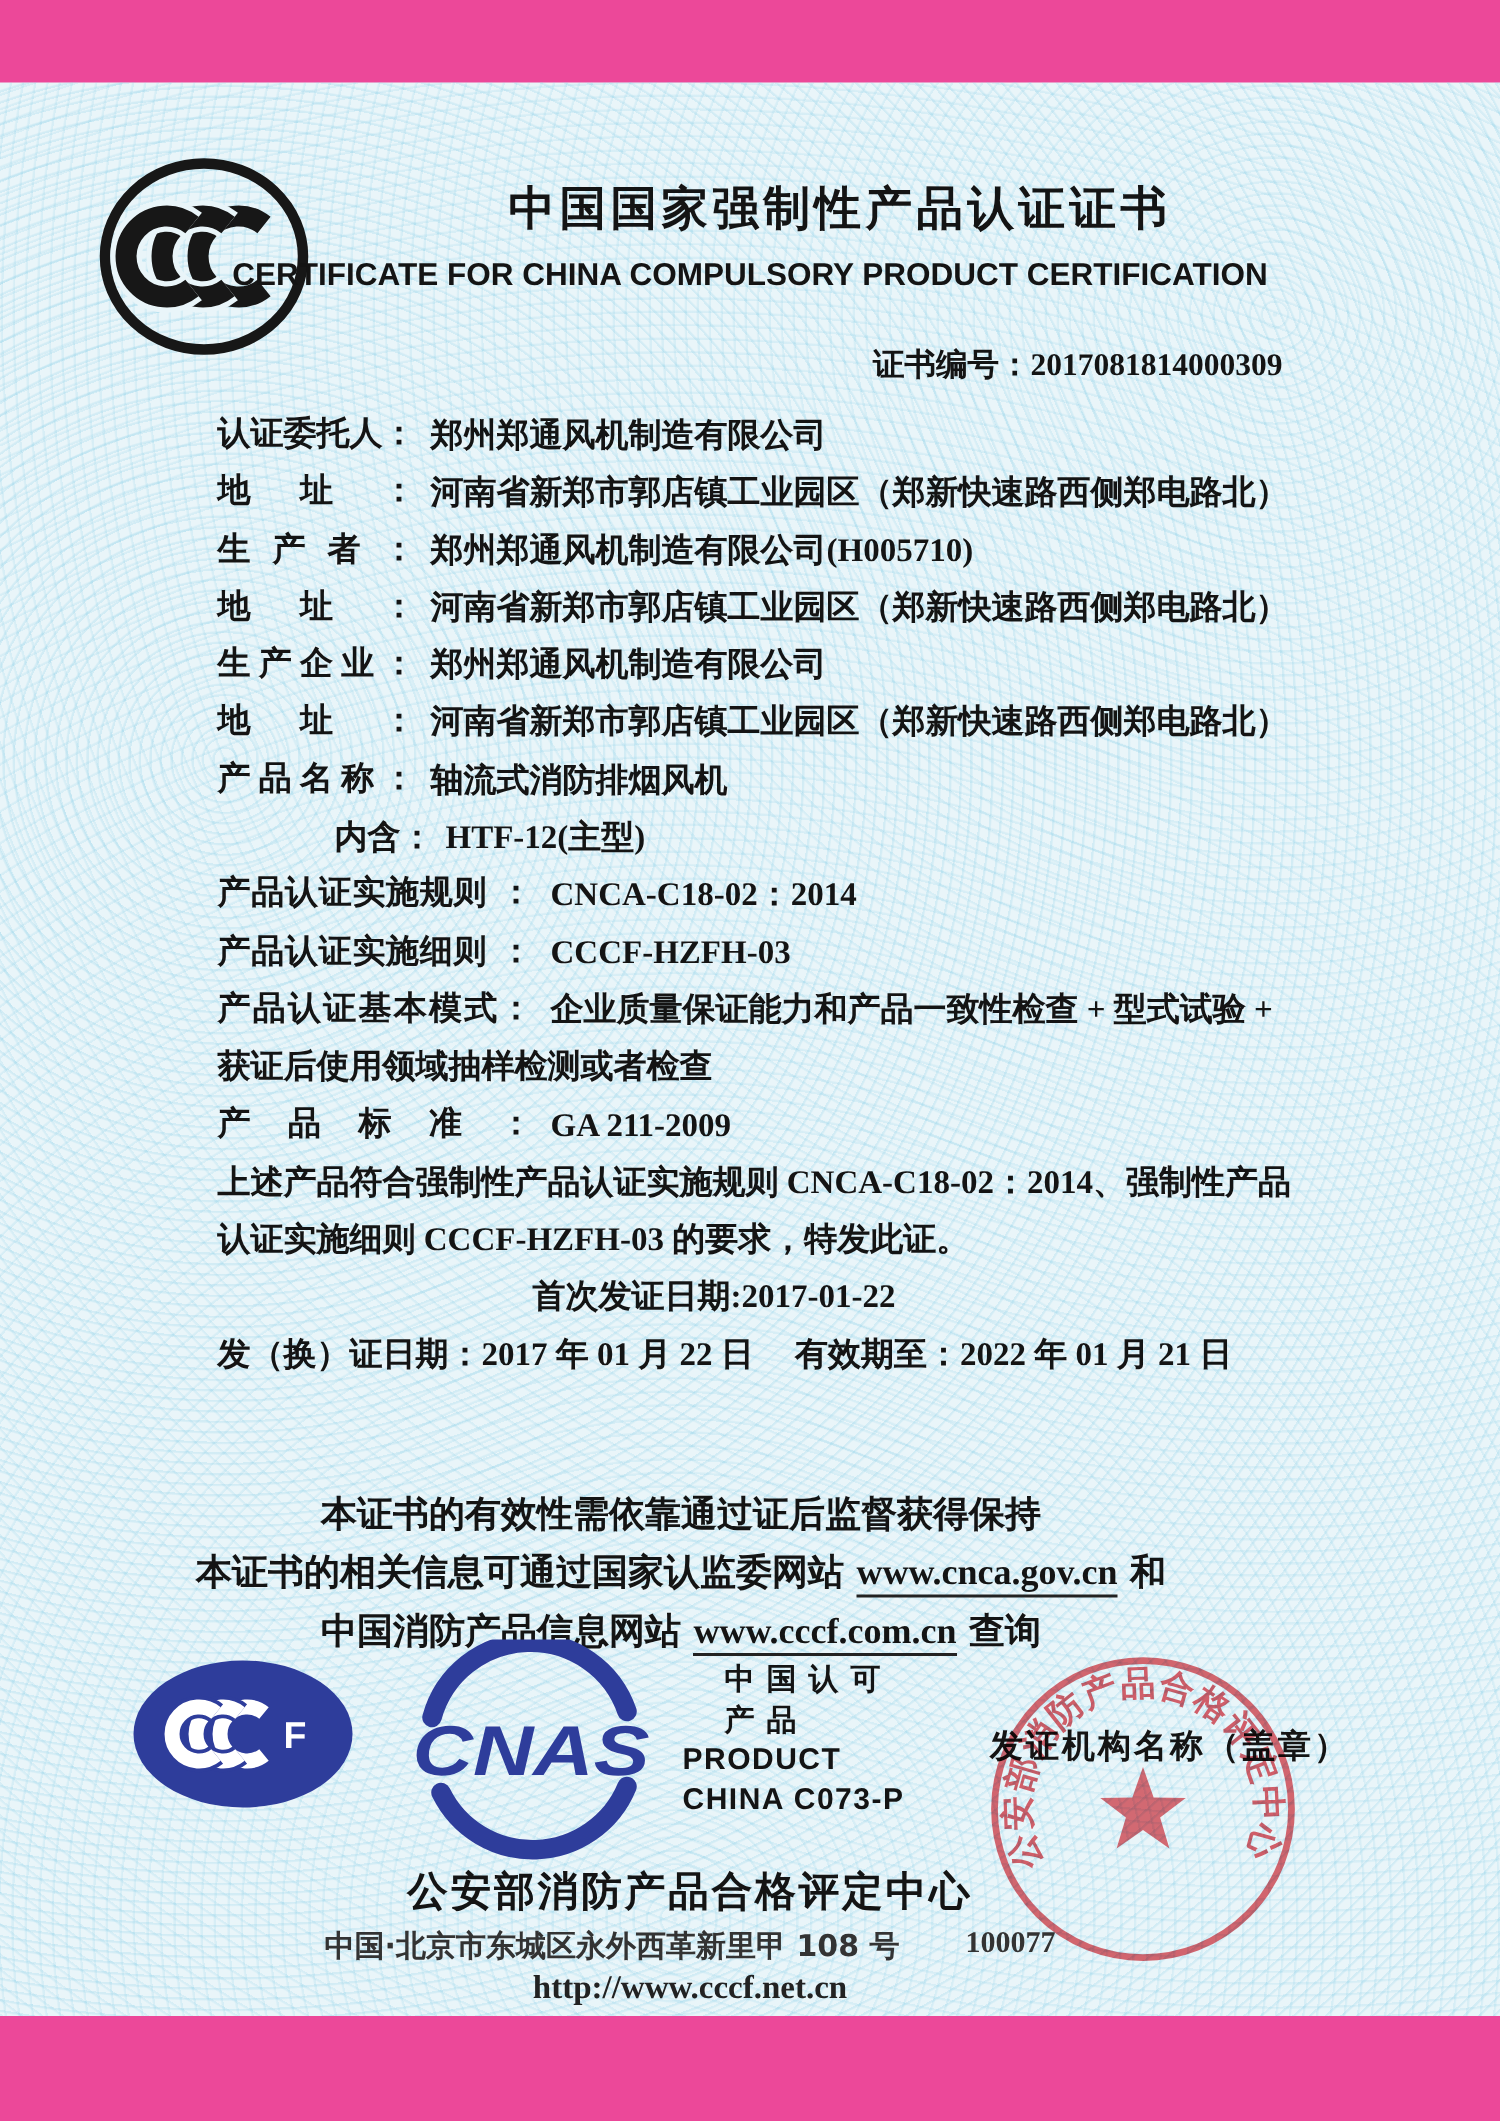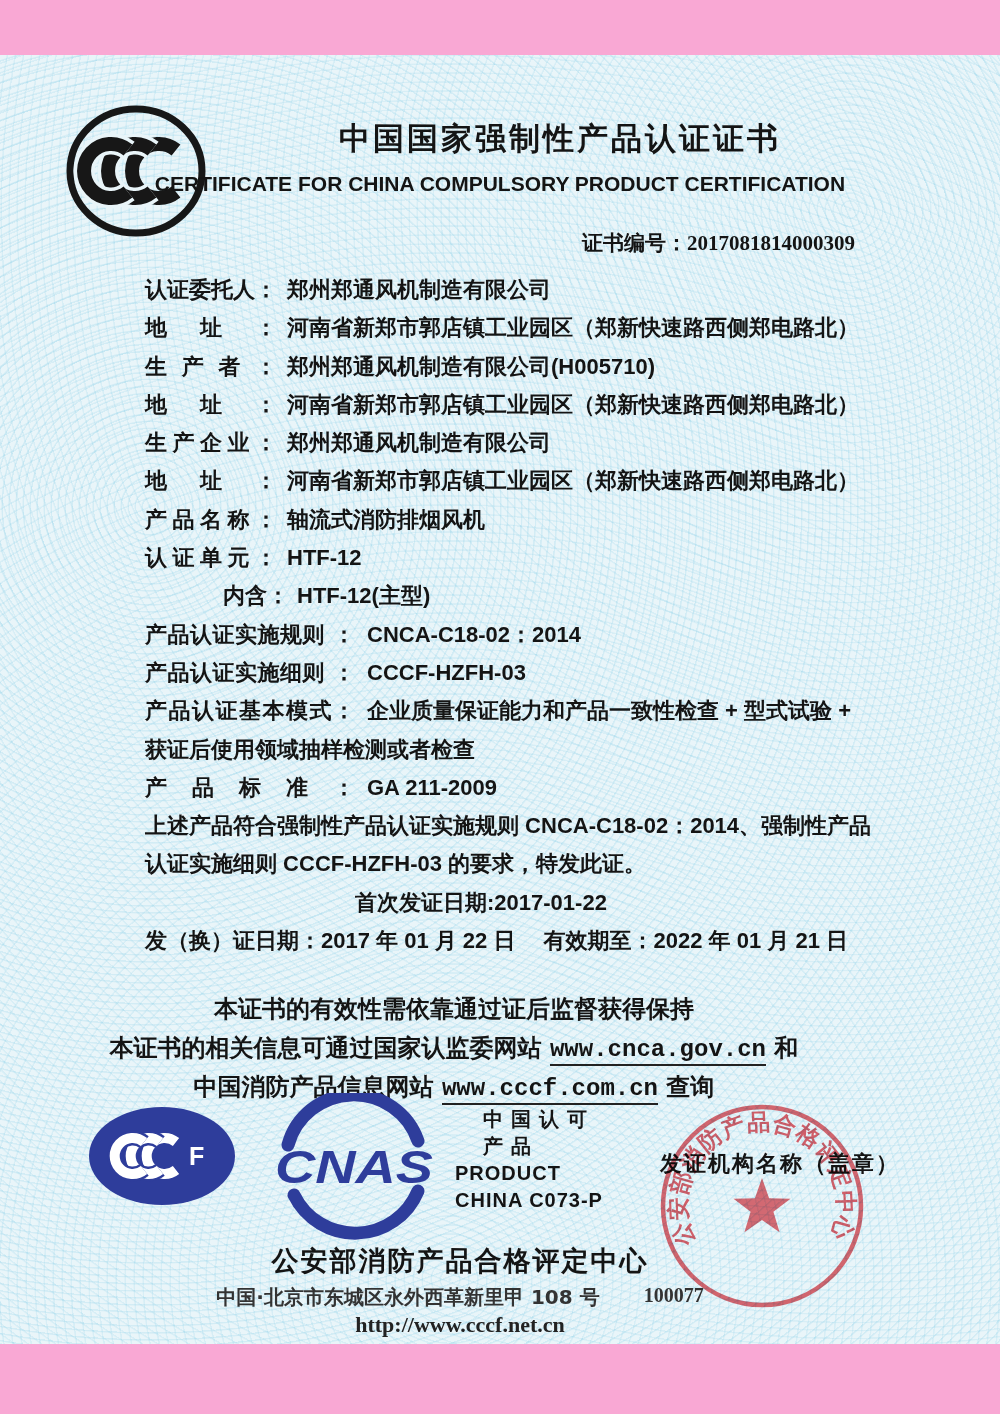--- a/index.html
+++ b/index.html
@@ -1,16 +1,16 @@
 <!DOCTYPE html>
 <html><head>
 <meta charset="utf-8">
 <style>
   html,body{margin:0;padding:0;background:#ffffff;}
-  #cert{position:relative;width:1000px;height:1414px;background:#f9a8d4;overflow:hidden;
+  #cert{position:relative;width:1000px;height:1414px;background:#ec4899;overflow:hidden;
         font-family:"DejaVu Sans",sans-serif;color:#141414;}
   
   .paper{position:absolute;top:55px;left:0;width:1000px;height:1289px;background-color:#e9f5f9;
     background-image:
       repeating-radial-gradient(circle at 15% 35%, rgba(120,200,228,.20) 0 1px, rgba(255,255,255,0) 2px 7px),
       repeating-radial-gradient(circle at 85% 12%, rgba(120,200,228,.16) 0 1px, rgba(255,255,255,0) 2px 8px),
       repeating-radial-gradient(circle at 45% 95%, rgba(120,200,228,.16) 0 1px, rgba(255,255,255,0) 2px 9px);}
   .abs{position:absolute;}
   
   .title-cn{top:118px;left:160px;width:800px;text-align:center;font-size:31px;font-weight:700;letter-spacing:3px;}
@@ -22,25 +22,25 @@
   .body-block{top:271px;left:145px;width:800px;font-size:22px;font-weight:700;}
   .line{height:38.3px;line-height:38.3px;white-space:nowrap;}
   .lab{display:inline-block;vertical-align:top;text-align:justify;text-align-last:justify;}
   .ga .lab{width:132px;}
   .gb .lab{width:210px;}
   .ga .val{margin-left:10px;}
   .gb .val{margin-left:12px;}
   .gi{padding-left:78px;}
   .gi .val{margin-left:8px;}
   .gd{padding-left:210px;}
-  .val,.plain-text{font-family:Liberation Sans, sans-serif;font-weight:700;}
+  .val,.plain-text{font-family:Liberation Serif, serif;font-weight:700;}
   
   .notes{top:990px;left:0;width:908px;text-align:center;font-size:24px;font-weight:700;}
   .notes .nline{height:39px;line-height:39px;}
-  .notes .url{font-family:Liberation Mono, monospace;border-bottom:2px solid #222;padding-bottom:1px;margin-top:24px;}
+  .notes .url{font-family:Liberation Serif, serif;border-bottom:2px solid #222;padding-bottom:1px;margin-top:24px;}
   
   .accred{top:1106px;left:455px;font-size:20px;font-weight:700;line-height:27px;}
   .accred .cjk{letter-spacing:8px;margin-left:28px;}
   .accred .lat{font-family:"Liberation Sans",sans-serif;letter-spacing:1px;font-weight:600;}
   .issuer-label{top:1149px;left:660px;font-size:22px;font-weight:700;letter-spacing:2px;z-index:2;}
   .center-name{top:1243px;left:0px;width:920px;text-align:center;font-size:27px;font-weight:800;letter-spacing:2px;z-index:2;}
   .addr-row{top:1284px;left:0px;width:920px;display:flex;justify-content:center;gap:44px;
             font-size:20px;font-weight:600;color:#333;}
   .addr-row .serif{font-weight:700;}
   .site{top:1312px;left:0px;width:920px;text-align:center;font-size:22px;font-weight:700;
@@ -71,21 +71,20 @@
   </div>
 
   <div class="abs body-block">
     <div class="line ga"><span class="lab">认证委托人：</span><span class="val">郑州郑通风机制造有限公司</span></div>
     <div class="line ga"><span class="lab">地址：</span><span class="val">河南省新郑市郭店镇工业园区（郑新快速路西侧郑电路北）</span></div>
     <div class="line ga"><span class="lab">生产者：</span><span class="val">郑州郑通风机制造有限公司(H005710)</span></div>
     <div class="line ga"><span class="lab">地址：</span><span class="val">河南省新郑市郭店镇工业园区（郑新快速路西侧郑电路北）</span></div>
     <div class="line ga"><span class="lab">生产企业：</span><span class="val">郑州郑通风机制造有限公司</span></div>
     <div class="line ga"><span class="lab">地址：</span><span class="val">河南省新郑市郭店镇工业园区（郑新快速路西侧郑电路北）</span></div>
     <div class="line ga"><span class="lab">产品名称：</span><span class="val">轴流式消防排烟风机</span></div>
-    <div class="line ga"><span class="lab">认证单元：</span><span class="val">HTF-12</span></div>
     <div class="line gi"><span>内含：</span><span class="val">HTF-12(主型)</span></div>
     <div class="line gb"><span class="lab">产品认证实施规则 ：</span><span class="val">CNCA-C18-02：2014</span></div>
     <div class="line gb"><span class="lab">产品认证实施细则 ：</span><span class="val">CCCF-HZFH-03</span></div>
     <div class="line gb"><span class="lab">产品认证基本模式：</span><span class="val">企业质量保证能力和产品一致性检查 + 型式试验 +</span></div>
     <div class="line"><span class="plain-text">获证后使用领域抽样检测或者检查</span></div>
     <div class="line gb"><span class="lab">产品标准：</span><span class="val">GA 211-2009</span></div>
     <div class="line"><span class="plain-text">上述产品符合强制性产品认证实施规则 CNCA-C18-02：2014、强制性产品</span></div>
     <div class="line"><span class="plain-text">认证实施细则 CCCF-HZFH-03 的要求，特发此证。</span></div>
     <div class="line gd"><span class="plain-text">首次发证日期:2017-01-22</span></div>
     <div class="line"><span class="plain-text">发（换）证日期：2017 年 01 月 22 日　 有效期至：2022 年 01 月 21 日</span></div>

